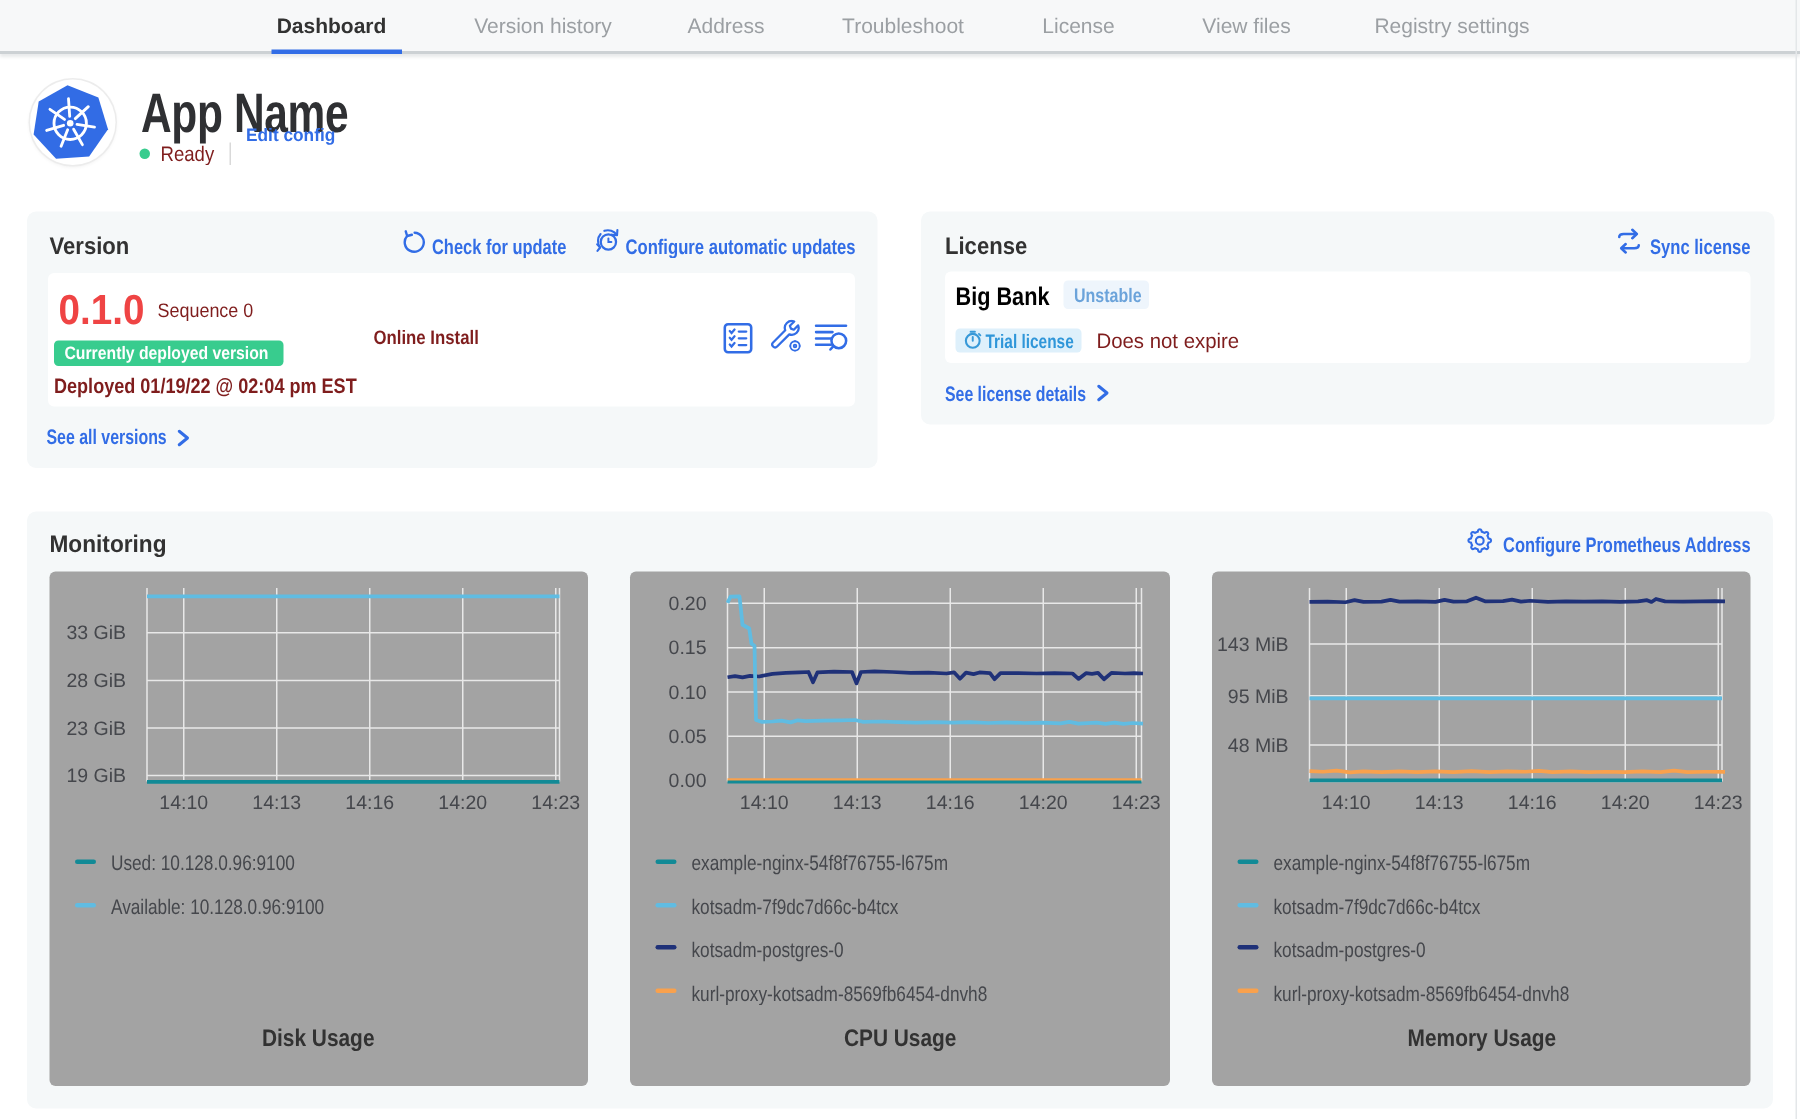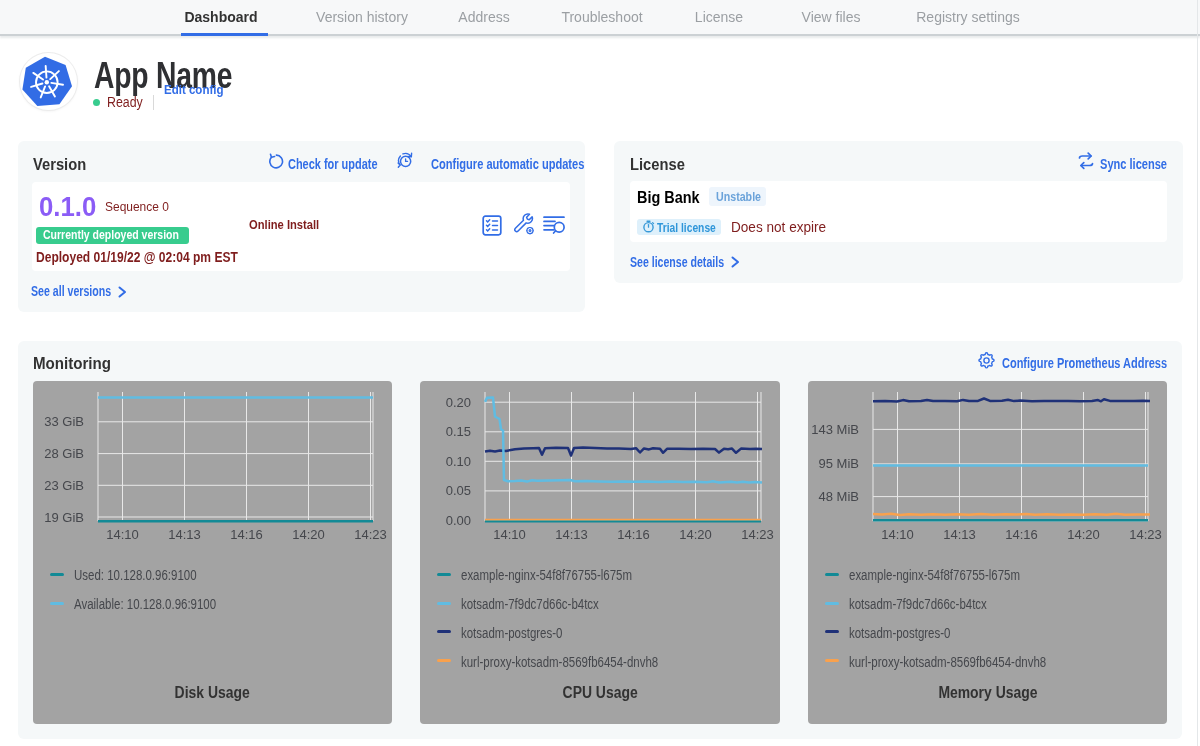--- a/index.html
+++ b/index.html
@@ -64,24 +64,24 @@
     <path d="M2.5,1.2 L3.45,4.35 L6.6,3.5" fill="none" stroke="#326de6" stroke-width="1.6" stroke-linecap="round" stroke-linejoin="round"></path>
   </svg>
   <div class="link14" style="left:270px; top:15px;"><span class="sx" style="transform:scaleX(0.783);">Check for update</span></div>
   <svg class="abs" style="left:379px; top:11px;" width="17" height="17" viewBox="0 0 17 17">
     <circle cx="8.6" cy="9.3" r="5.1" fill="none" stroke="#326de6" stroke-width="1.5"></circle>
     <path d="M8.6,6.9 L8.6,9.3 L10.6,9.3" fill="none" stroke="#326de6" stroke-width="1.3" stroke-linecap="round"></path>
     <path d="M3.0,12.9 A7.2,7.2 0 0 1 3.4,4.0 M5.9,1.9 A7.2,7.2 0 0 1 14.2,4.6" fill="none" stroke="#326de6" stroke-width="1.4" stroke-linecap="round"></path>
     <path d="M14.6,1.3 L14.35,4.75 L10.9,4.45" fill="none" stroke="#326de6" stroke-width="1.4" stroke-linecap="round" stroke-linejoin="round"></path>
     <path d="M1.1,10.9 L3.1,13.0 L1.3,15.3" fill="none" stroke="#326de6" stroke-width="1.4" stroke-linecap="round" stroke-linejoin="round"></path>
   </svg>
-  <div class="link14" style="left:398.5px; top:15px;margin-left:14px;"><span class="sx" style="transform:scaleX(0.792);">Configure automatic updates</span></div>
+  <div class="link14" style="left:398.5px; top:15px;"><span class="sx" style="transform:scaleX(0.792);">Configure automatic updates</span></div>
 
   <div class="whitebox" style="left:14px; top:41px; width:538px; height:89px;"></div>
-  <div class="abs" style="left:21px; top:52px; font-size:28px; font-weight:bold; color:#8b5cf6; line-height:28px;"><span class="sx" style="transform:scaleX(0.92);">0.1.0</span></div>
+  <div class="abs" style="left:21px; top:52px; font-size:28px; font-weight:bold; color:#ef4444; line-height:28px;"><span class="sx" style="transform:scaleX(0.92);">0.1.0</span></div>
   <div class="abs gray" style="left:87px; top:58px; font-size:13px;"><span class="sx" style="transform:scaleX(0.92);">Sequence 0</span></div>
   <div class="abs" style="left:18px; top:86px; width:153px; height:17px; background:#38cc8e; border-radius:3px; color:#fff; font-size:12px; font-weight:bold; line-height:17px;"><span class="sx" style="transform:scaleX(0.875); margin-left:7px;">Currently deployed version</span></div>
   <div class="abs gray" style="left:18px; top:108px; font-size:14px; font-weight:bold;"><span class="sx" style="transform:scaleX(0.86);">Deployed 01/19/22 @ 02:04 pm EST</span></div>
   <div class="abs gray" style="left:231px; top:76px; font-size:13px; font-weight:bold;"><span class="sx" style="transform:scaleX(0.86);">Online Install</span></div>
 
   <svg class="abs" style="left:464px; top:74px;" width="20" height="21" viewBox="0 0 20 21">
     <rect x="1.2" y="1.2" width="17.6" height="18.6" rx="2.2" fill="none" stroke="#326de6" stroke-width="1.7"></rect>
     <g stroke="#326de6" stroke-width="1.5" fill="none" stroke-linecap="round">
       <path d="M4.5,5.7 l1.2,1.3 l2.0,-2.3"></path>
         <line x1="10.5" y1="6" x2="15.5" y2="6"></line>

